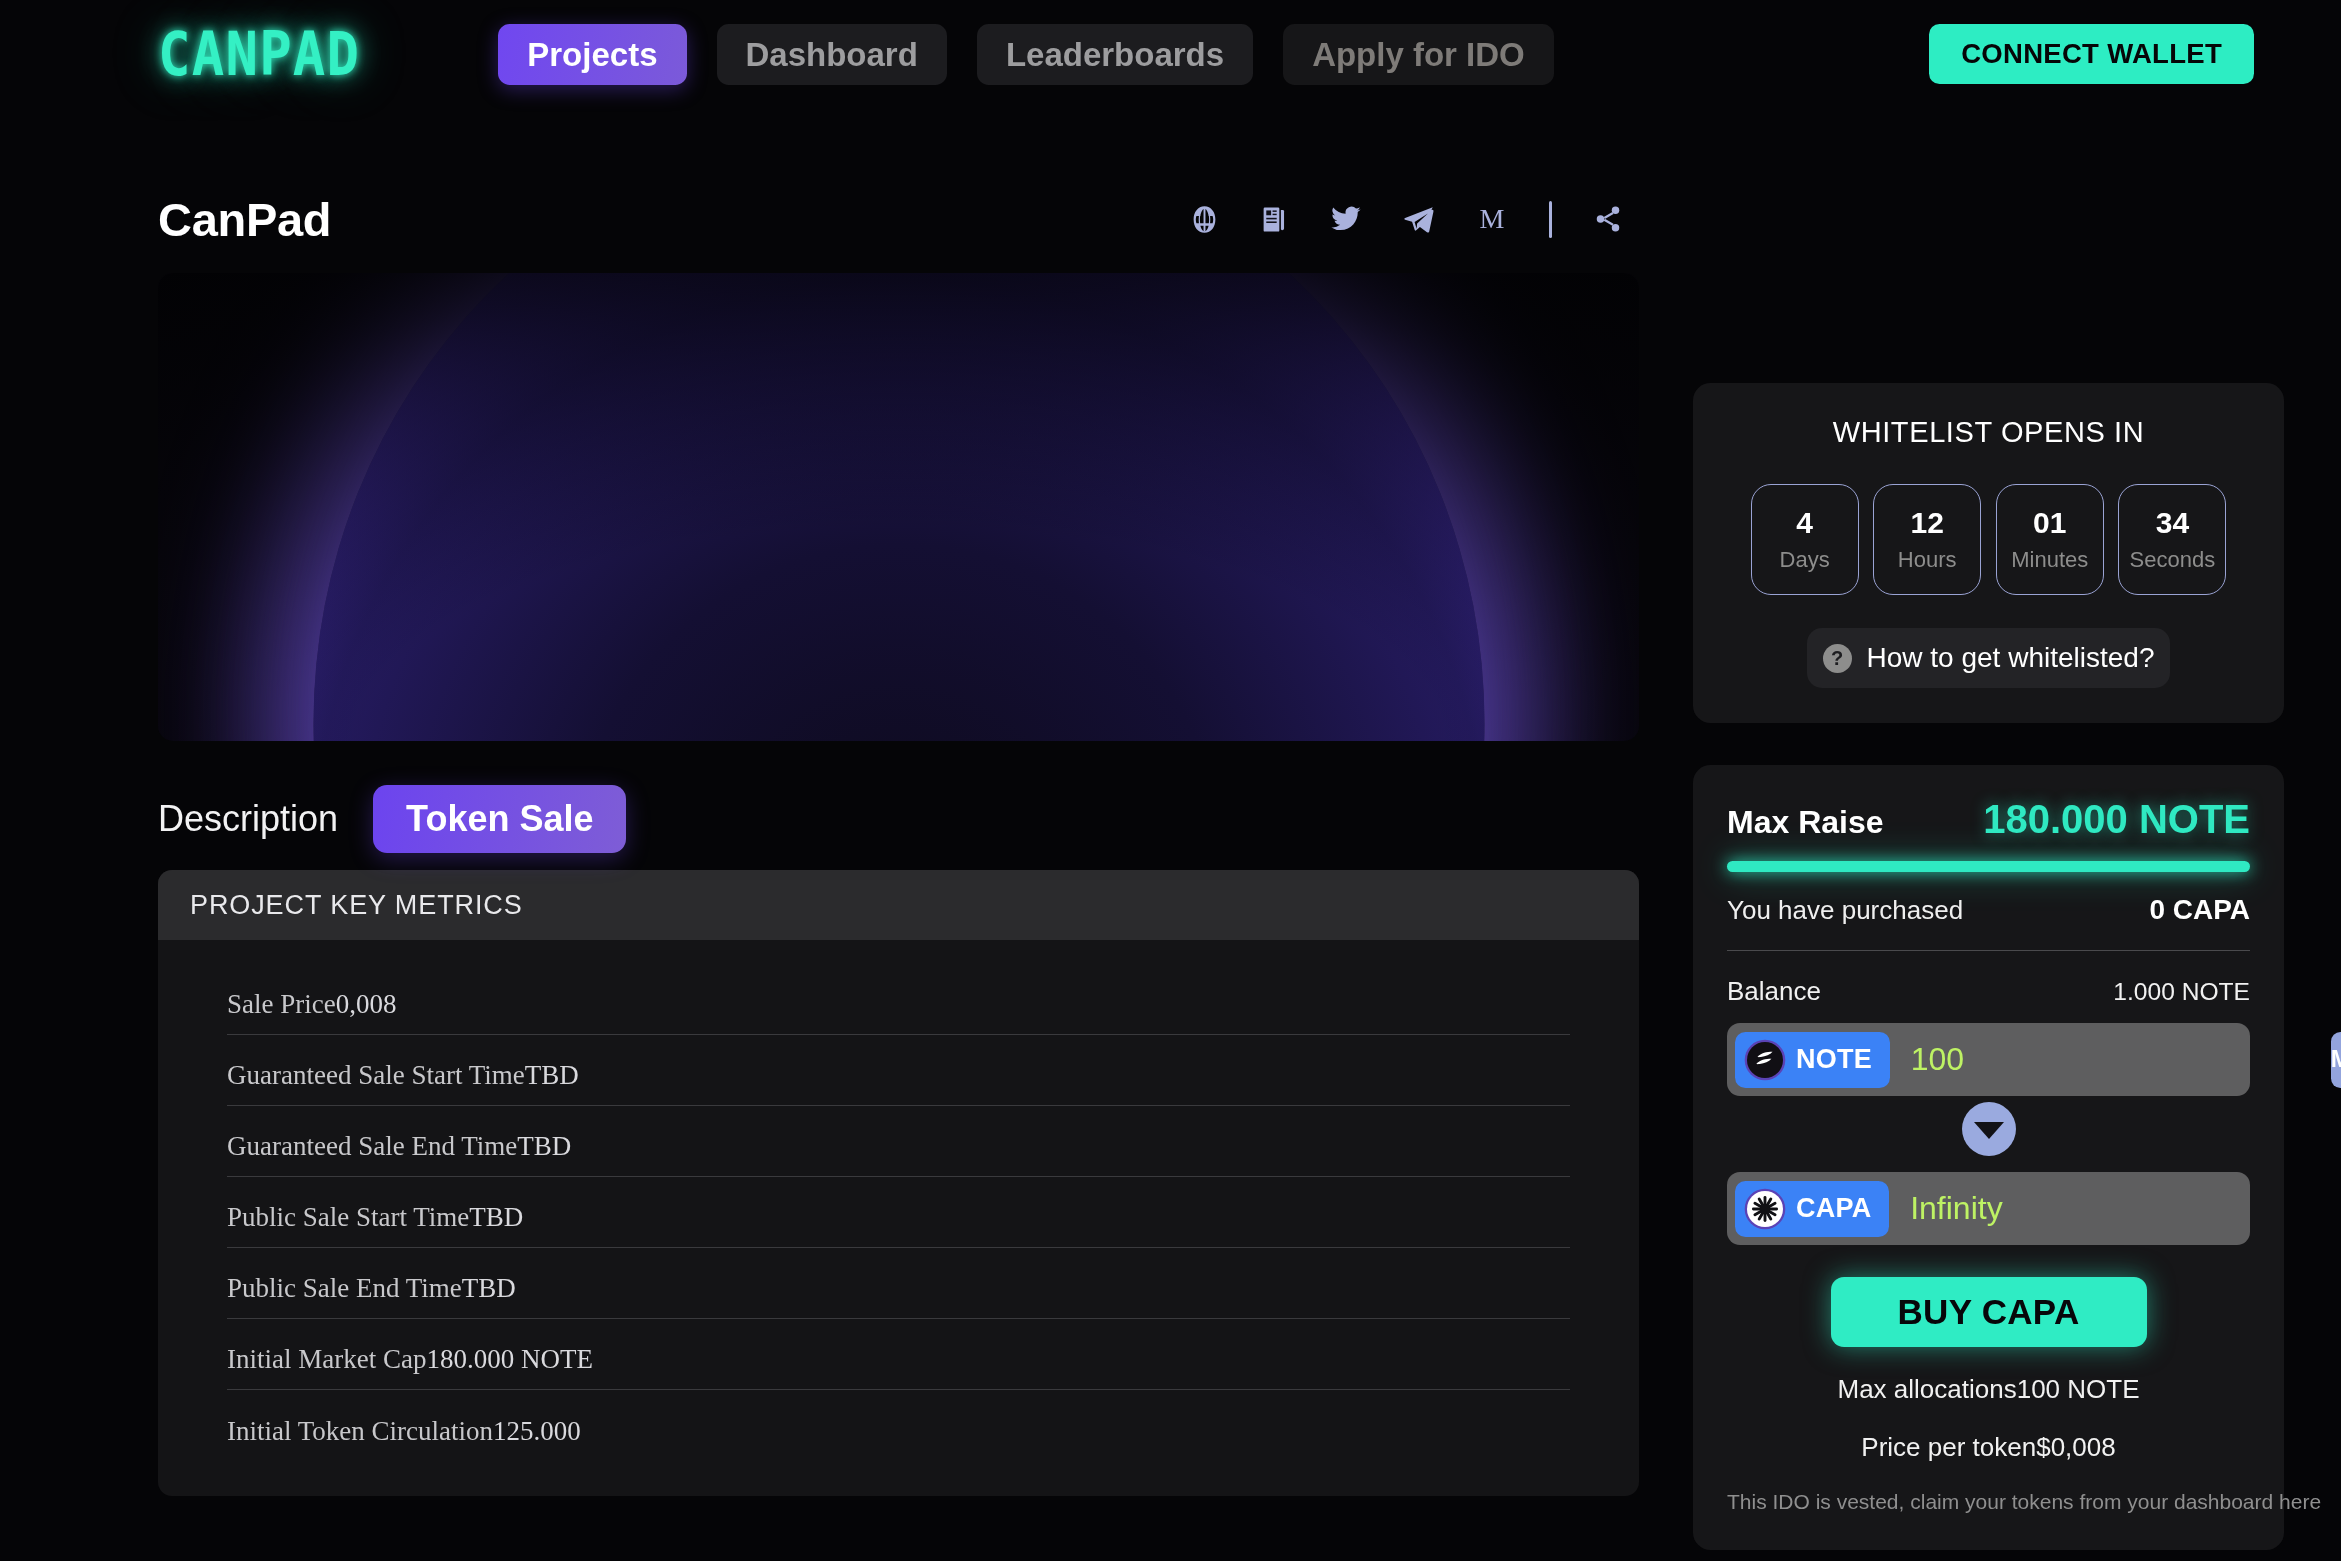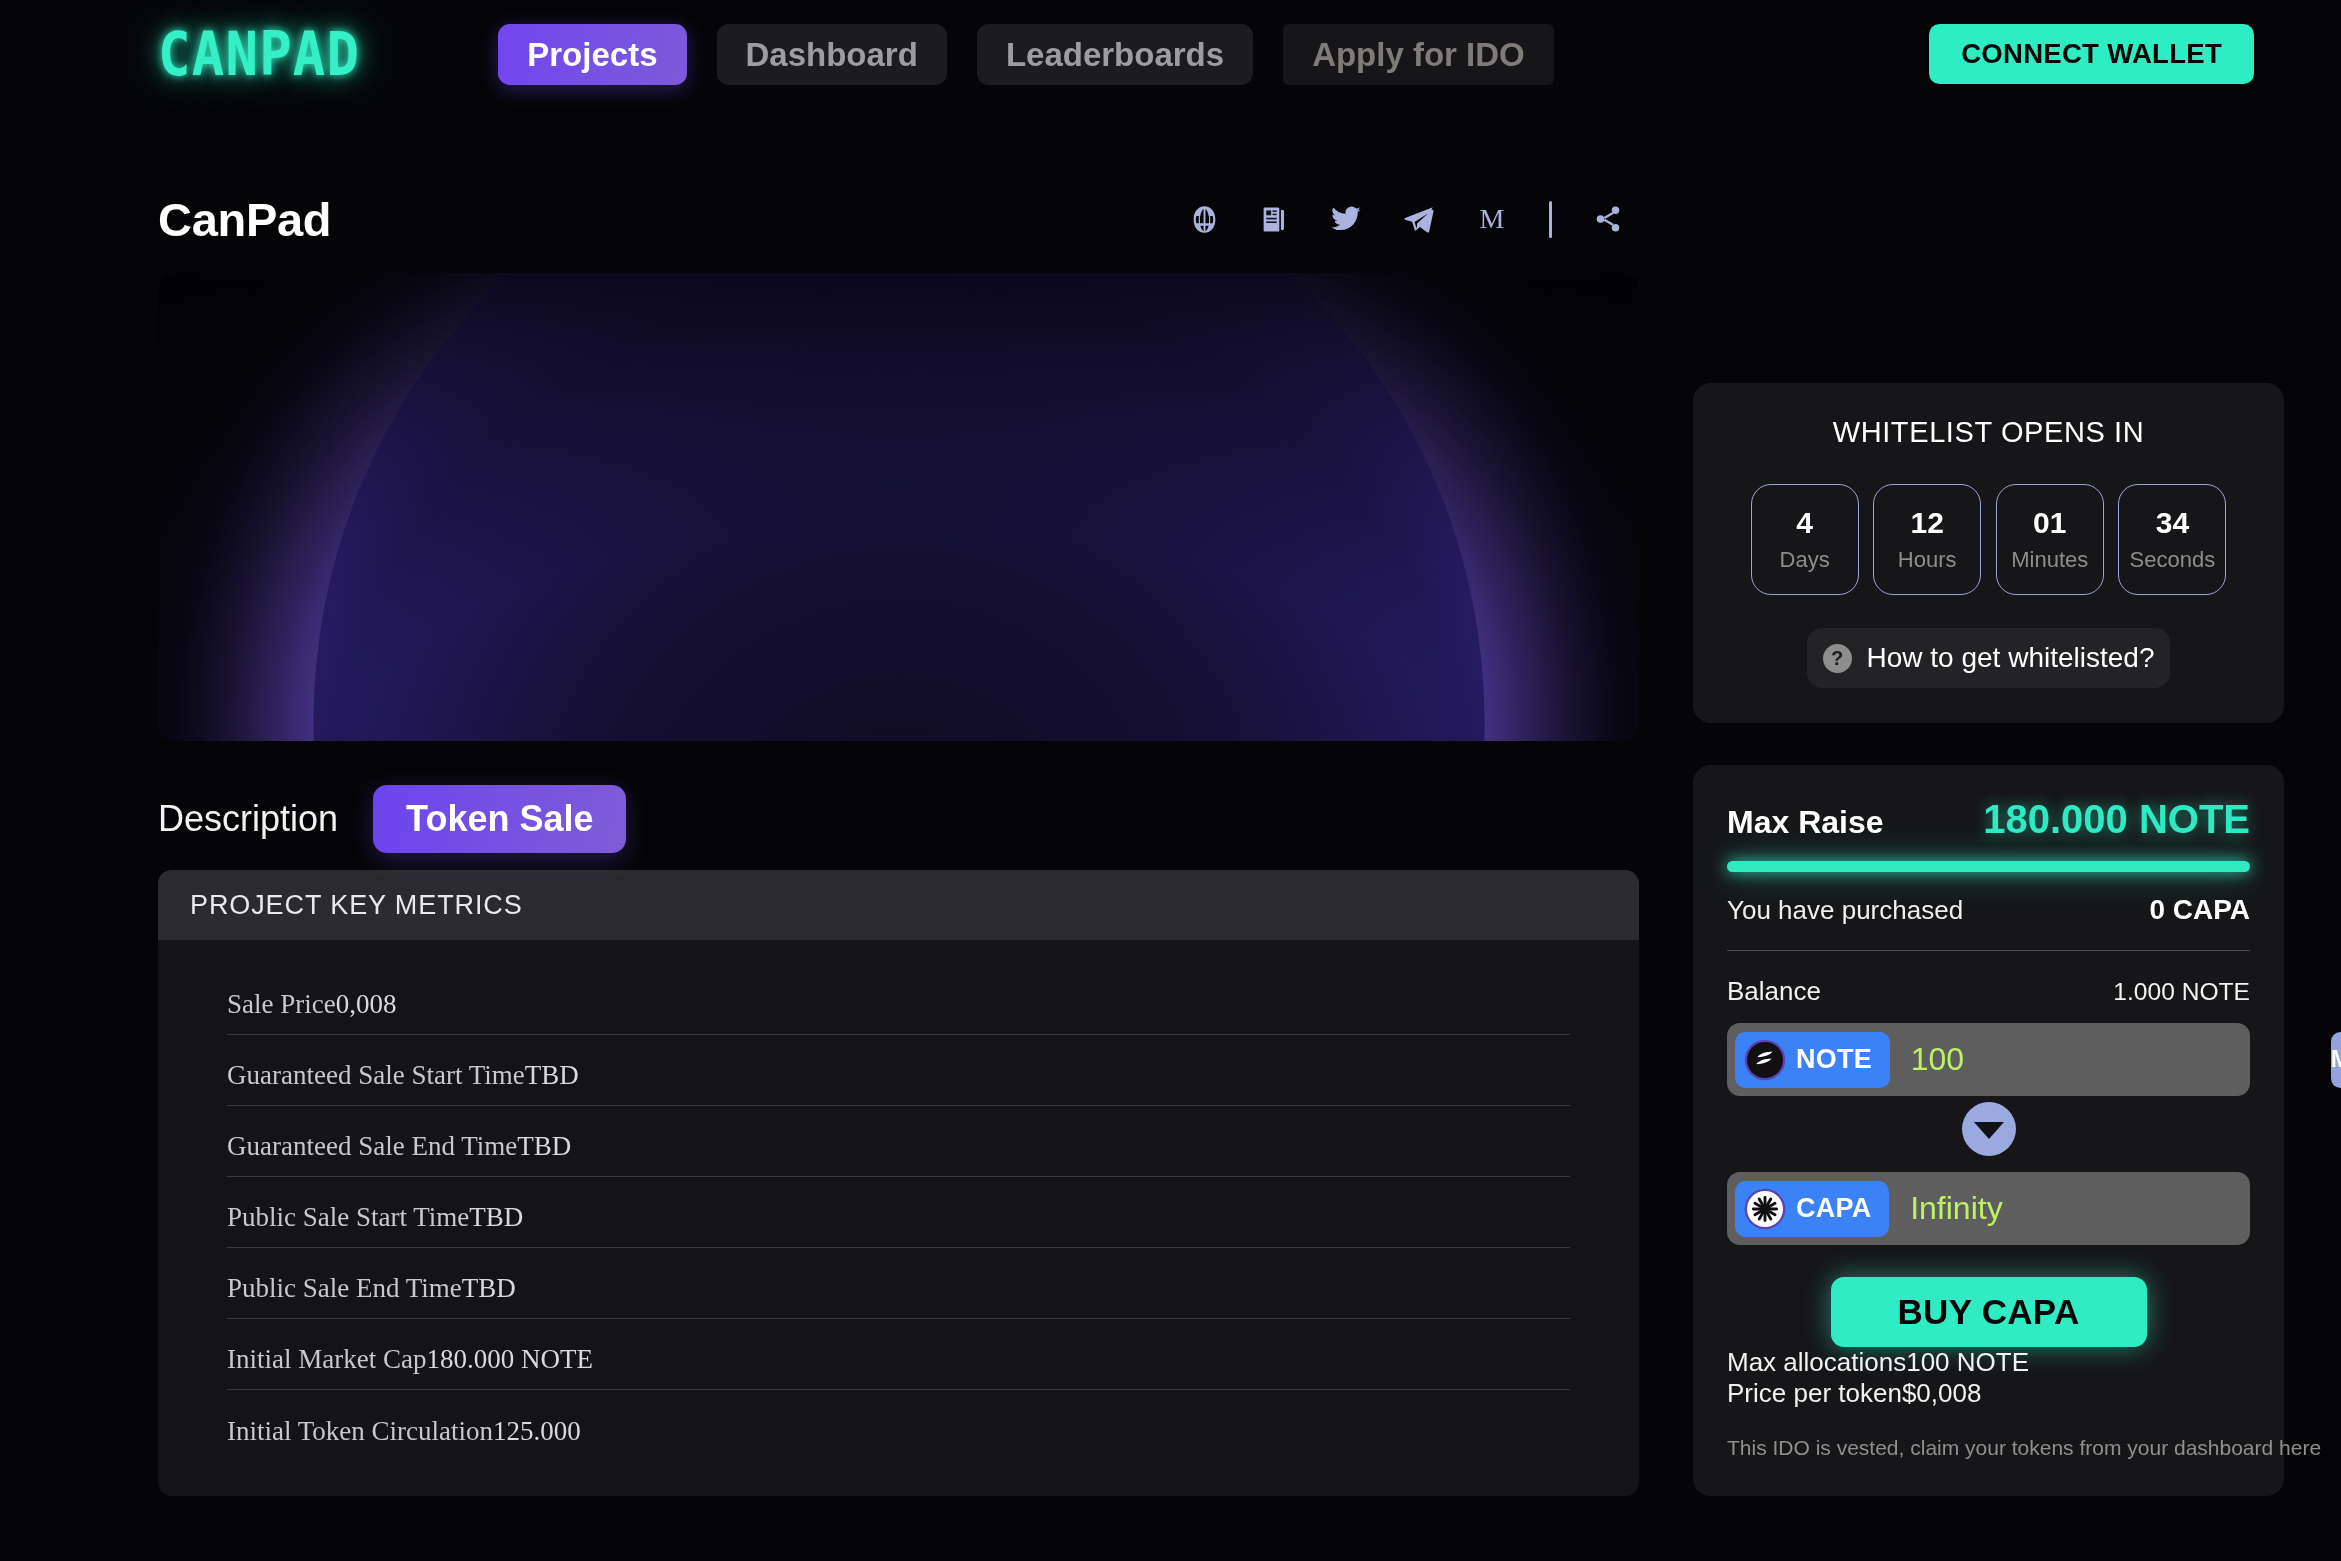--- a/index.html
+++ b/index.html
@@ -36,21 +36,21 @@
     height: 61px; line-height: 61px;
     font-size: 33px; font-weight: bold;
     background: #1c1c1f; color: #9d9d9f;
     white-space: nowrap;
   }
   .nav-btn.active {
     background: linear-gradient(100deg, #7047f0 0%, #7b5ad9 100%);
     color: #ffffff;
     box-shadow: 0 4.7px 20px rgba(110,70,240,.35);
   }
-  .nav-btn.dim { background: #161618; color: #7e7b78; border-radius: 6px; }
+  .nav-btn.dim { background: #161618; color: #7e7b78; }
   .wallet-btn {
     margin-left: auto;
     border: none; cursor: pointer;
     background: #2dedc3; color: #060607;
     border-radius: 10.5px;
     height: 60px; padding: 0 32px;
     font-size: 27.5px; font-weight: bold; letter-spacing: 0.3px;
     white-space: nowrap;
   }
 
@@ -204,21 +204,21 @@
     border-right: 15px solid transparent; border-top: 17.6px solid #121216;
     margin-top: 2.3px;
   }
   .buy-btn {
     display: block; margin: 32px auto 0; width: 316px; height: 70px;
     border: none; cursor: pointer; border-radius: 13px;
     background: #2fecc4; color: #07070a;
     font-size: 35px; font-weight: bold; letter-spacing: 0.3px;
     box-shadow: 0 0 27px rgba(47,236,196,.5);
   }
-  .info-row { display: flex; align-items: baseline; justify-content: flex-start; }
+  .info-row { display: flex; align-items: baseline; justify-content: center; margin-top: 27px; }
   .info-row:first-of-type { margin-top: 56px; }
   .info-lbl { font-size: 26px; color: #f1f1f1; }
   .info-val { font-size: 26px; color: #f1f1f1; }
   .vested {
     margin-top: 27px; font-size: 21px; color: #8f8f8f; white-space: nowrap;
   }
 </style>
 </head>
 <body>
 

